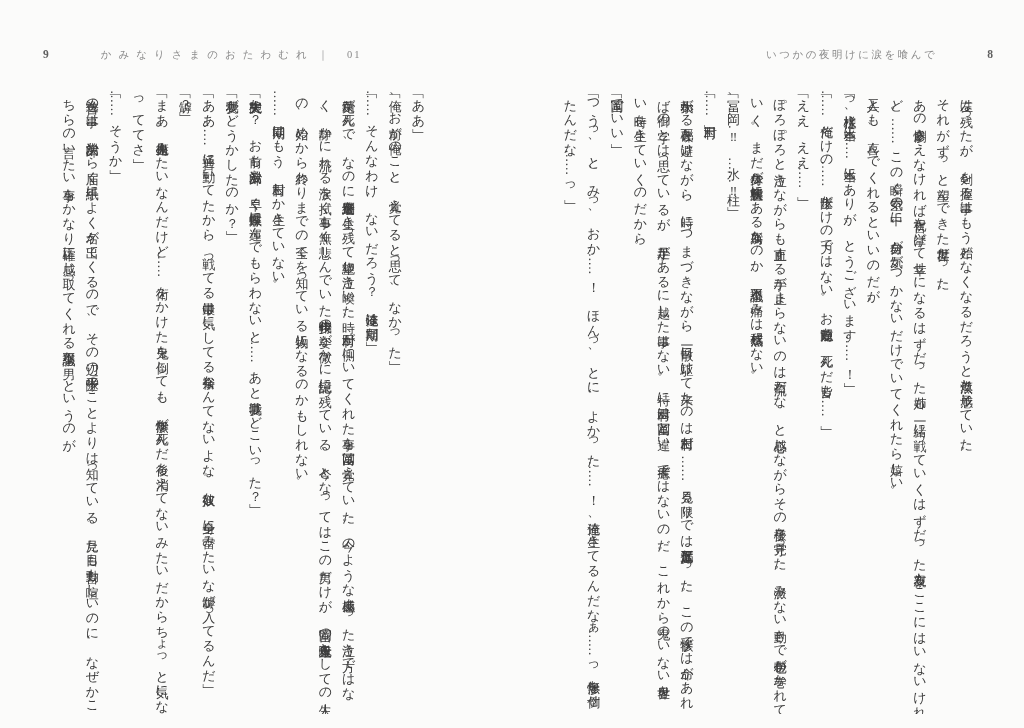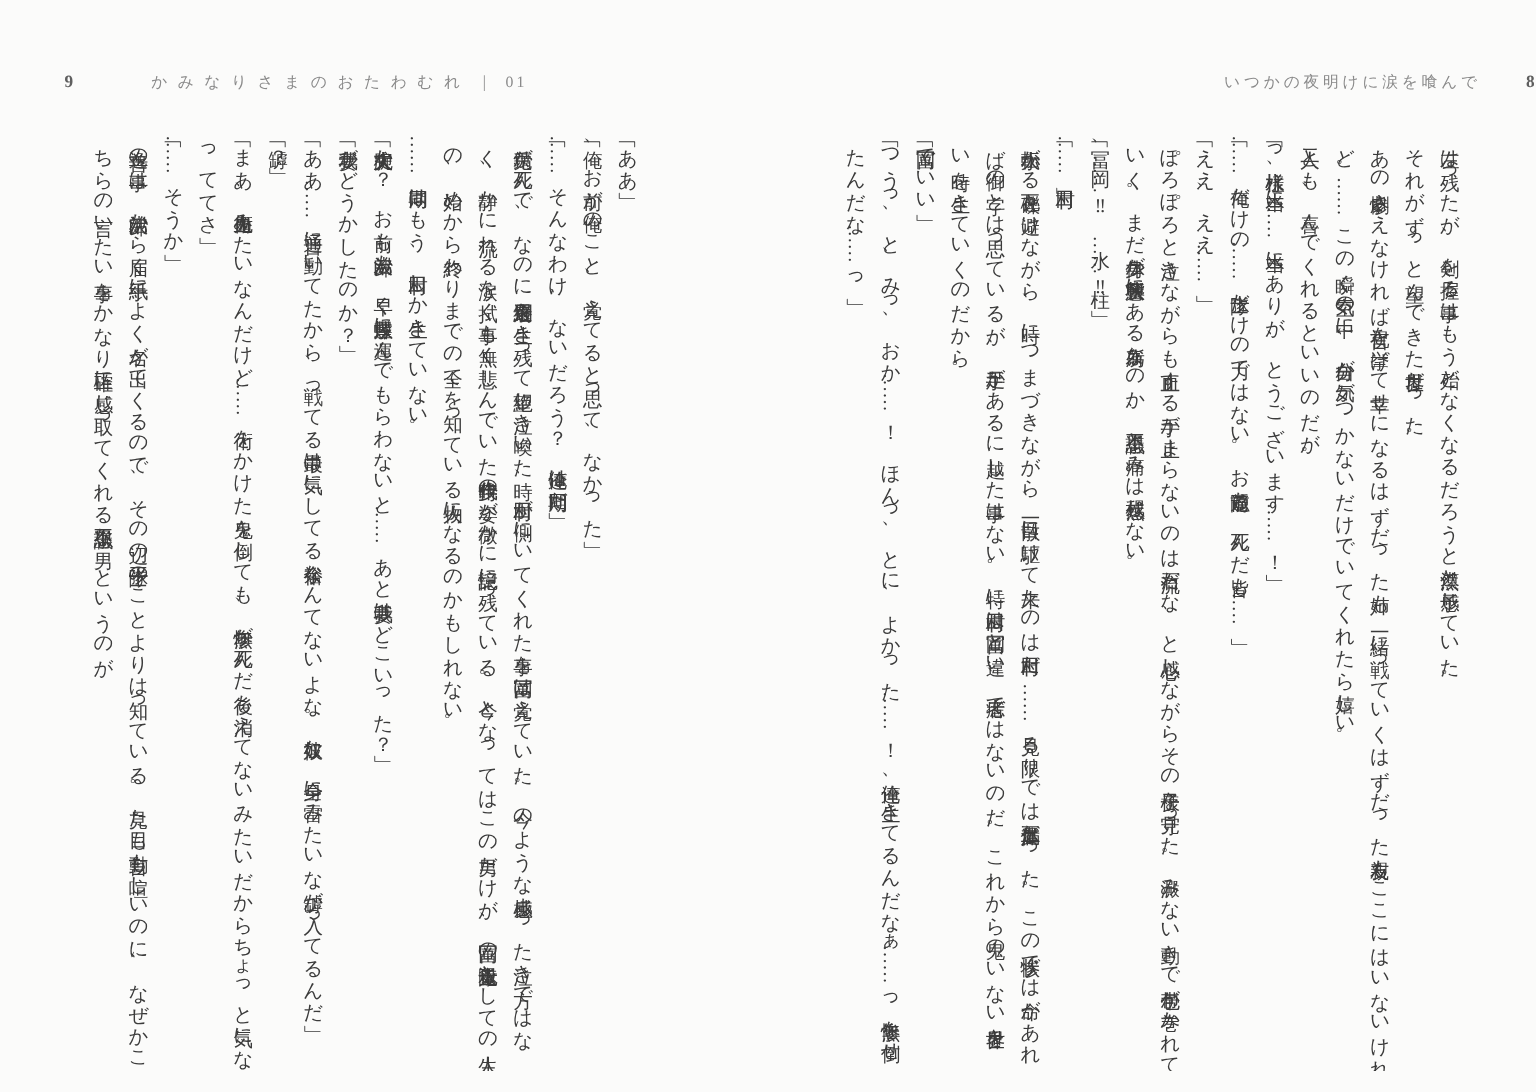--- a/index.html
+++ b/index.html
@@ -29,35 +29,35 @@
   .page-right { left: 512px; }
 
   .page-header {
     position: absolute; top: 48px;
     display: flex; align-items: baseline;
     font-size: 10.5px;
     color: var(--header-ink);
     white-space: nowrap;
   }
   .page-left .page-header  { left: 43px; }
-  .page-right .page-header { right: 0; }
+  .page-right .page-header { right: 30px; gap: 20px; }
 
   .page-num {
     font-size: 11.5px;
     font-weight: 600;
     color: var(--pagenum-ink);
     letter-spacing: 1px;
   }
   .page-left .page-num  { margin-right: 28px; }
   .page-right .page-num { margin-left: 30px; }
 
   .running-title { letter-spacing: 7px; margin-left: 23px; }
   .page-right .running-title { letter-spacing: 2.5px; }
   .header-sep { margin: 0 9px 0 4px; color: #9a9a9a; }
-  .header-chapter { letter-spacing: 2px; }
+  .header-chapter { letter-spacing: 2px; margin-left: 10px; }
 
   .page-body {
     position: absolute; top: 90px;
     height: 624px; width: 420px;
     writing-mode: vertical-rl;
     text-orientation: mixed;
     font-size: 13px;
     line-height: 23.3px;
     overflow: hidden;
     color: var(--ink);

